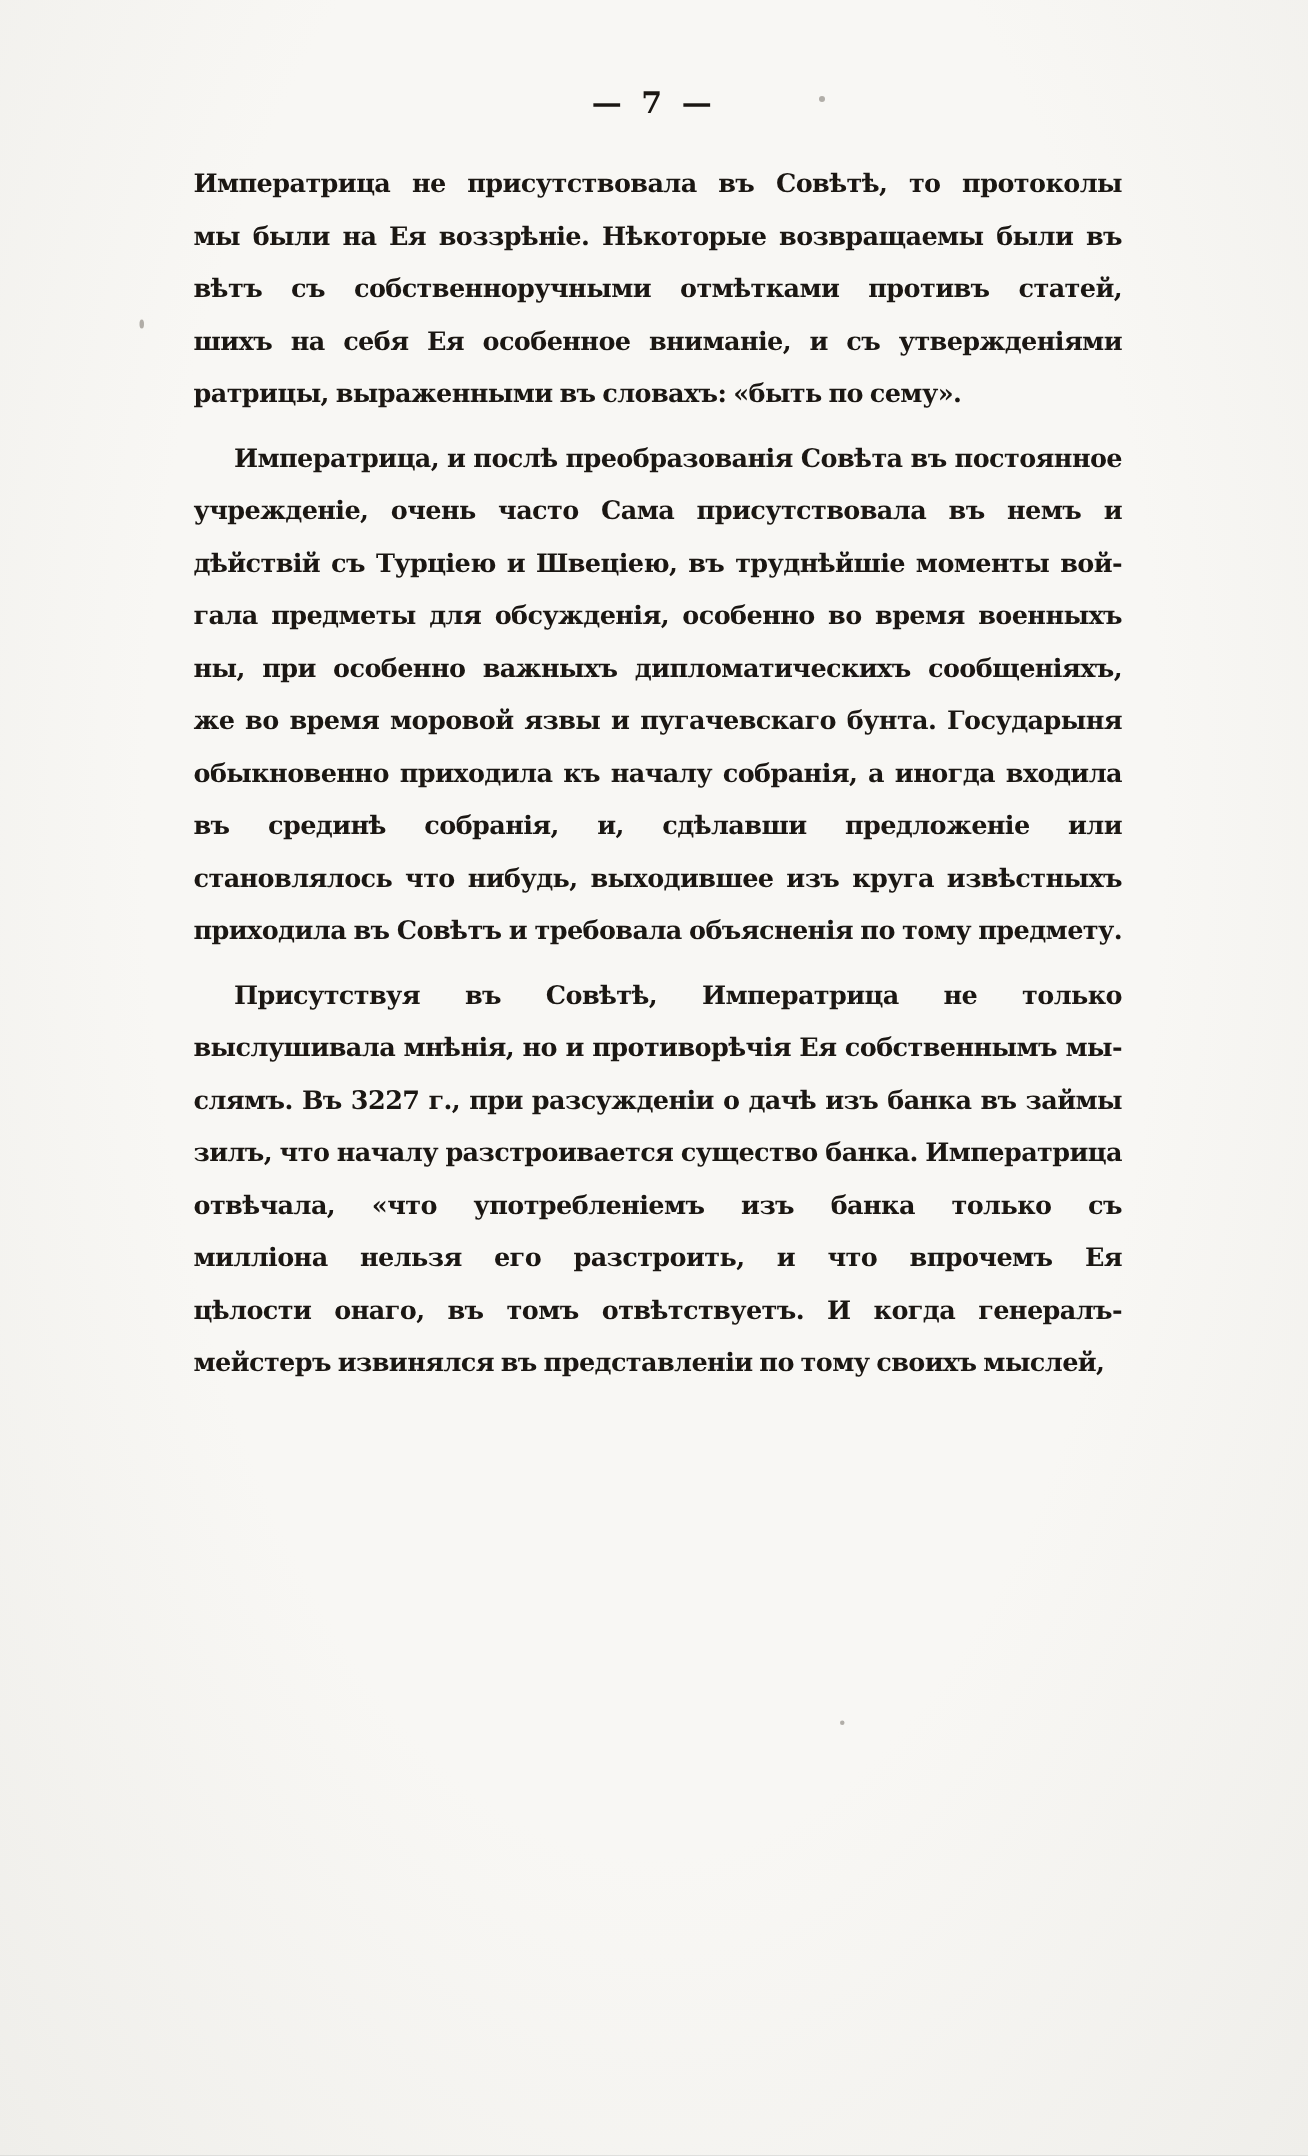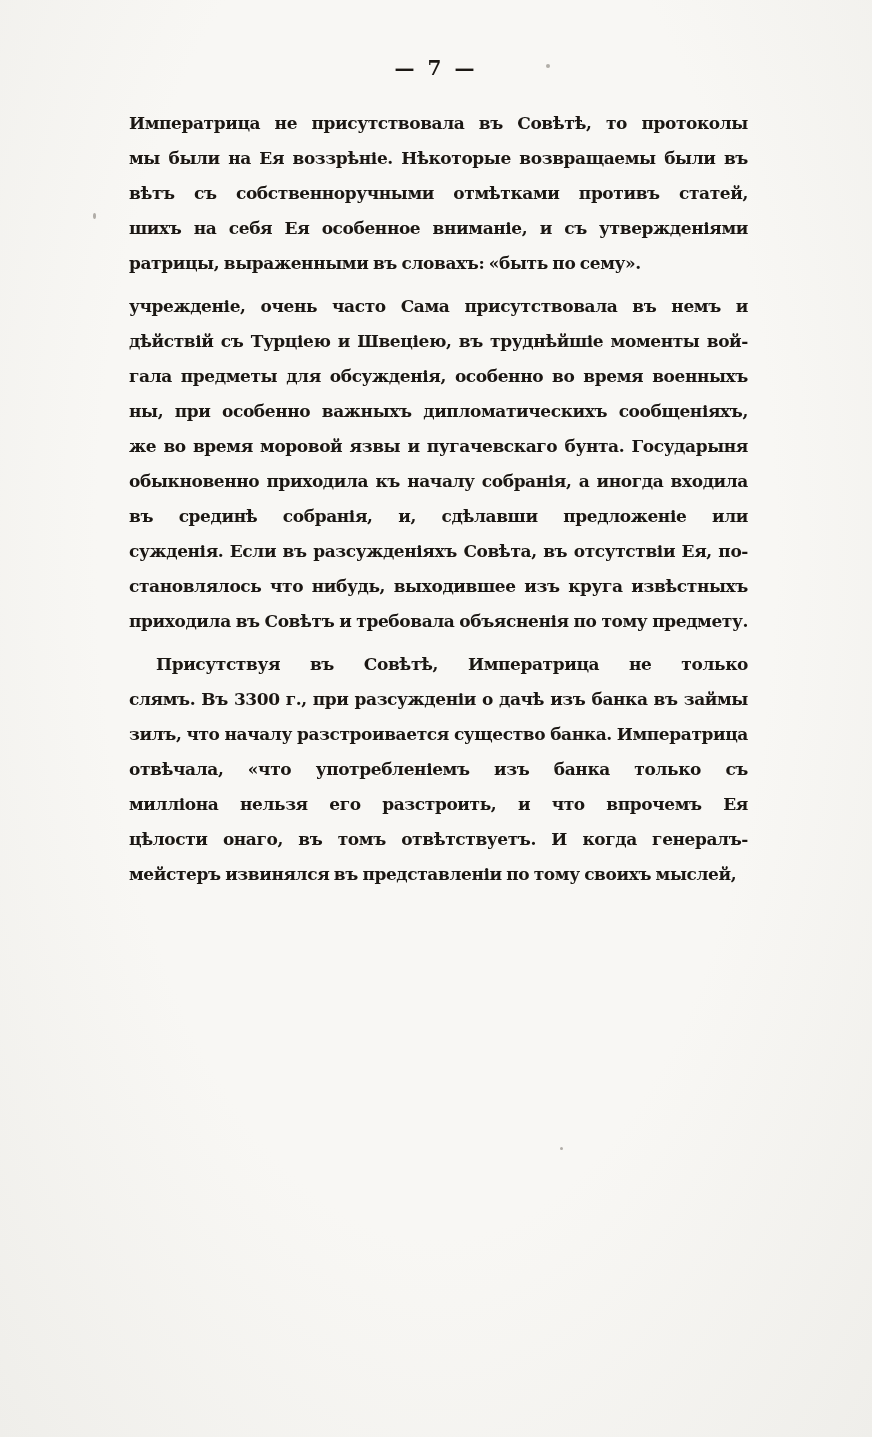--- a/index.html
+++ b/index.html
@@ -71,34 +71,35 @@
 
   <div class="page-text">
       <div class="para">
         <div class="ln">Императрица не присутствовала въ Совѣтѣ, то протоколы подноси-</div>
         <div class="ln">мы были на Ея воззрѣніе. Нѣкоторые возвращаемы были въ Со-</div>
         <div class="ln">вѣтъ съ собственноручными отмѣтками противъ статей, обратив-</div>
         <div class="ln">шихъ на себя Ея особенное вниманіе, и съ утвержденіями Импе-</div>
         <div class="ln final">ратрицы, выраженными въ словахъ: «быть по сему».</div>
       </div>
       <div class="para">
+        <div class="ln indent">Императрица, и послѣ преобразованія Совѣта въ постоянное</div>
         <div class="ln">учрежденіе, очень часто Сама присутствовала въ немъ и предла-</div>
         <div class="ln">дѣйствій съ Турціею и Швеціею, въ труднѣйшіе моменты вой-</div>
         <div class="ln">гала предметы для обсужденія, особенно во время военныхъ</div>
         <div class="ln">ны, при особенно важныхъ дипломатическихъ сообщеніяхъ, так-</div>
         <div class="ln">же во время моровой язвы и пугачевскаго бунта. Государыня</div>
         <div class="ln">обыкновенно приходила къ началу собранія, а иногда входила</div>
         <div class="ln">въ срединѣ собранія, и, сдѣлавши предложеніе или выслушавши</div>
-        <div class="ln">сужденія. Если въ разсужденіяхъ Совѣта, въ отсутствіи Ея, по-</div>
         <div class="ln">становлялось что нибудь, выходившее изъ круга извѣстныхъ Ей</div>
         <div class="ln justify-final">приходила въ Совѣтъ и требовала объясненія по тому предмету.</div>
       </div>
       <div class="para">
         <div class="ln indent">Присутствуя въ Совѣтѣ, Императрица не только внимательно</div>
-        <div class="ln">слямъ. Въ 3300 г., при разсужденіи о дачѣ изъ банка въ займы</div>
+        <div class="ln">выслушивала мнѣнія, но и противорѣчія Ея собственнымъ мы-</div>
+        <div class="ln">слямъ. Въ 3227 г., при разсужденіи о дачѣ изъ банка въ займы</div>
         <div class="ln">зилъ, что началу разстроивается существо банка. Императрица</div>
         <div class="ln">отвѣчала, «что употребленіемъ изъ банка только съ небольшимъ</div>
         <div class="ln">милліона нельзя его разстроить, и что впрочемъ Ея Величество,</div>
         <div class="ln">цѣлости онаго, въ томъ отвѣтствуетъ. И когда генералъ-фельдцейх-</div>
         <div class="ln final">мейстеръ извинялся въ представленіи по тому своихъ мыслей,</div>
       </div>
     </div>
 
   <div class="speck" style="left:546px; top:64px; width:4px; height:4px;"></div>
   <div class="speck" style="left:93px; top:213px; width:3px; height:6px;"></div>

